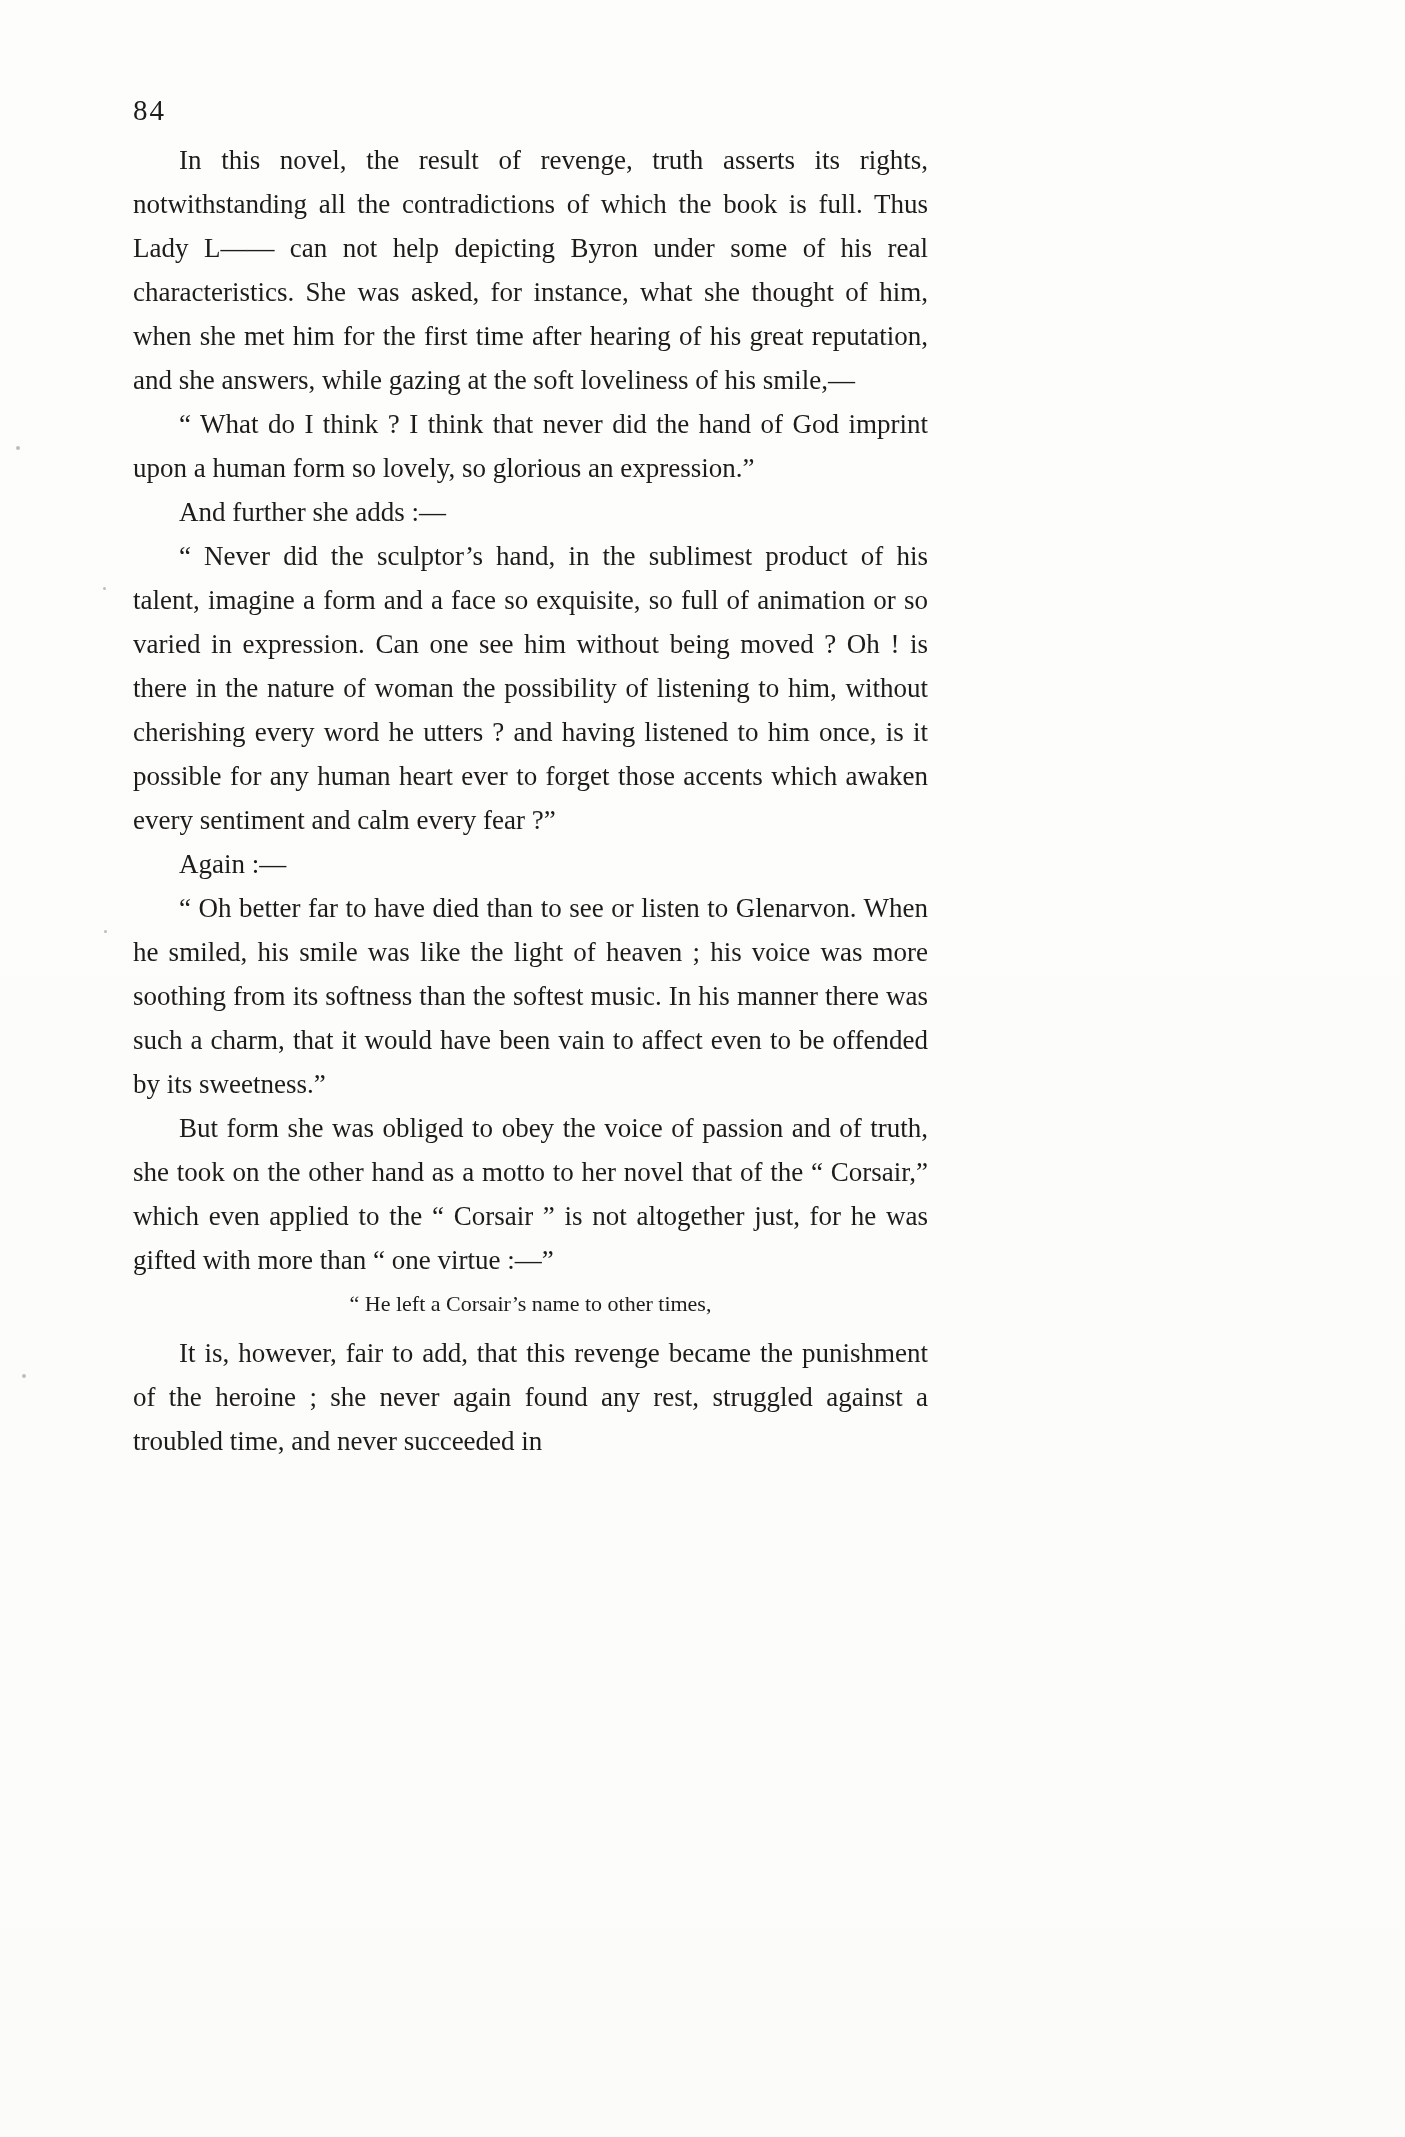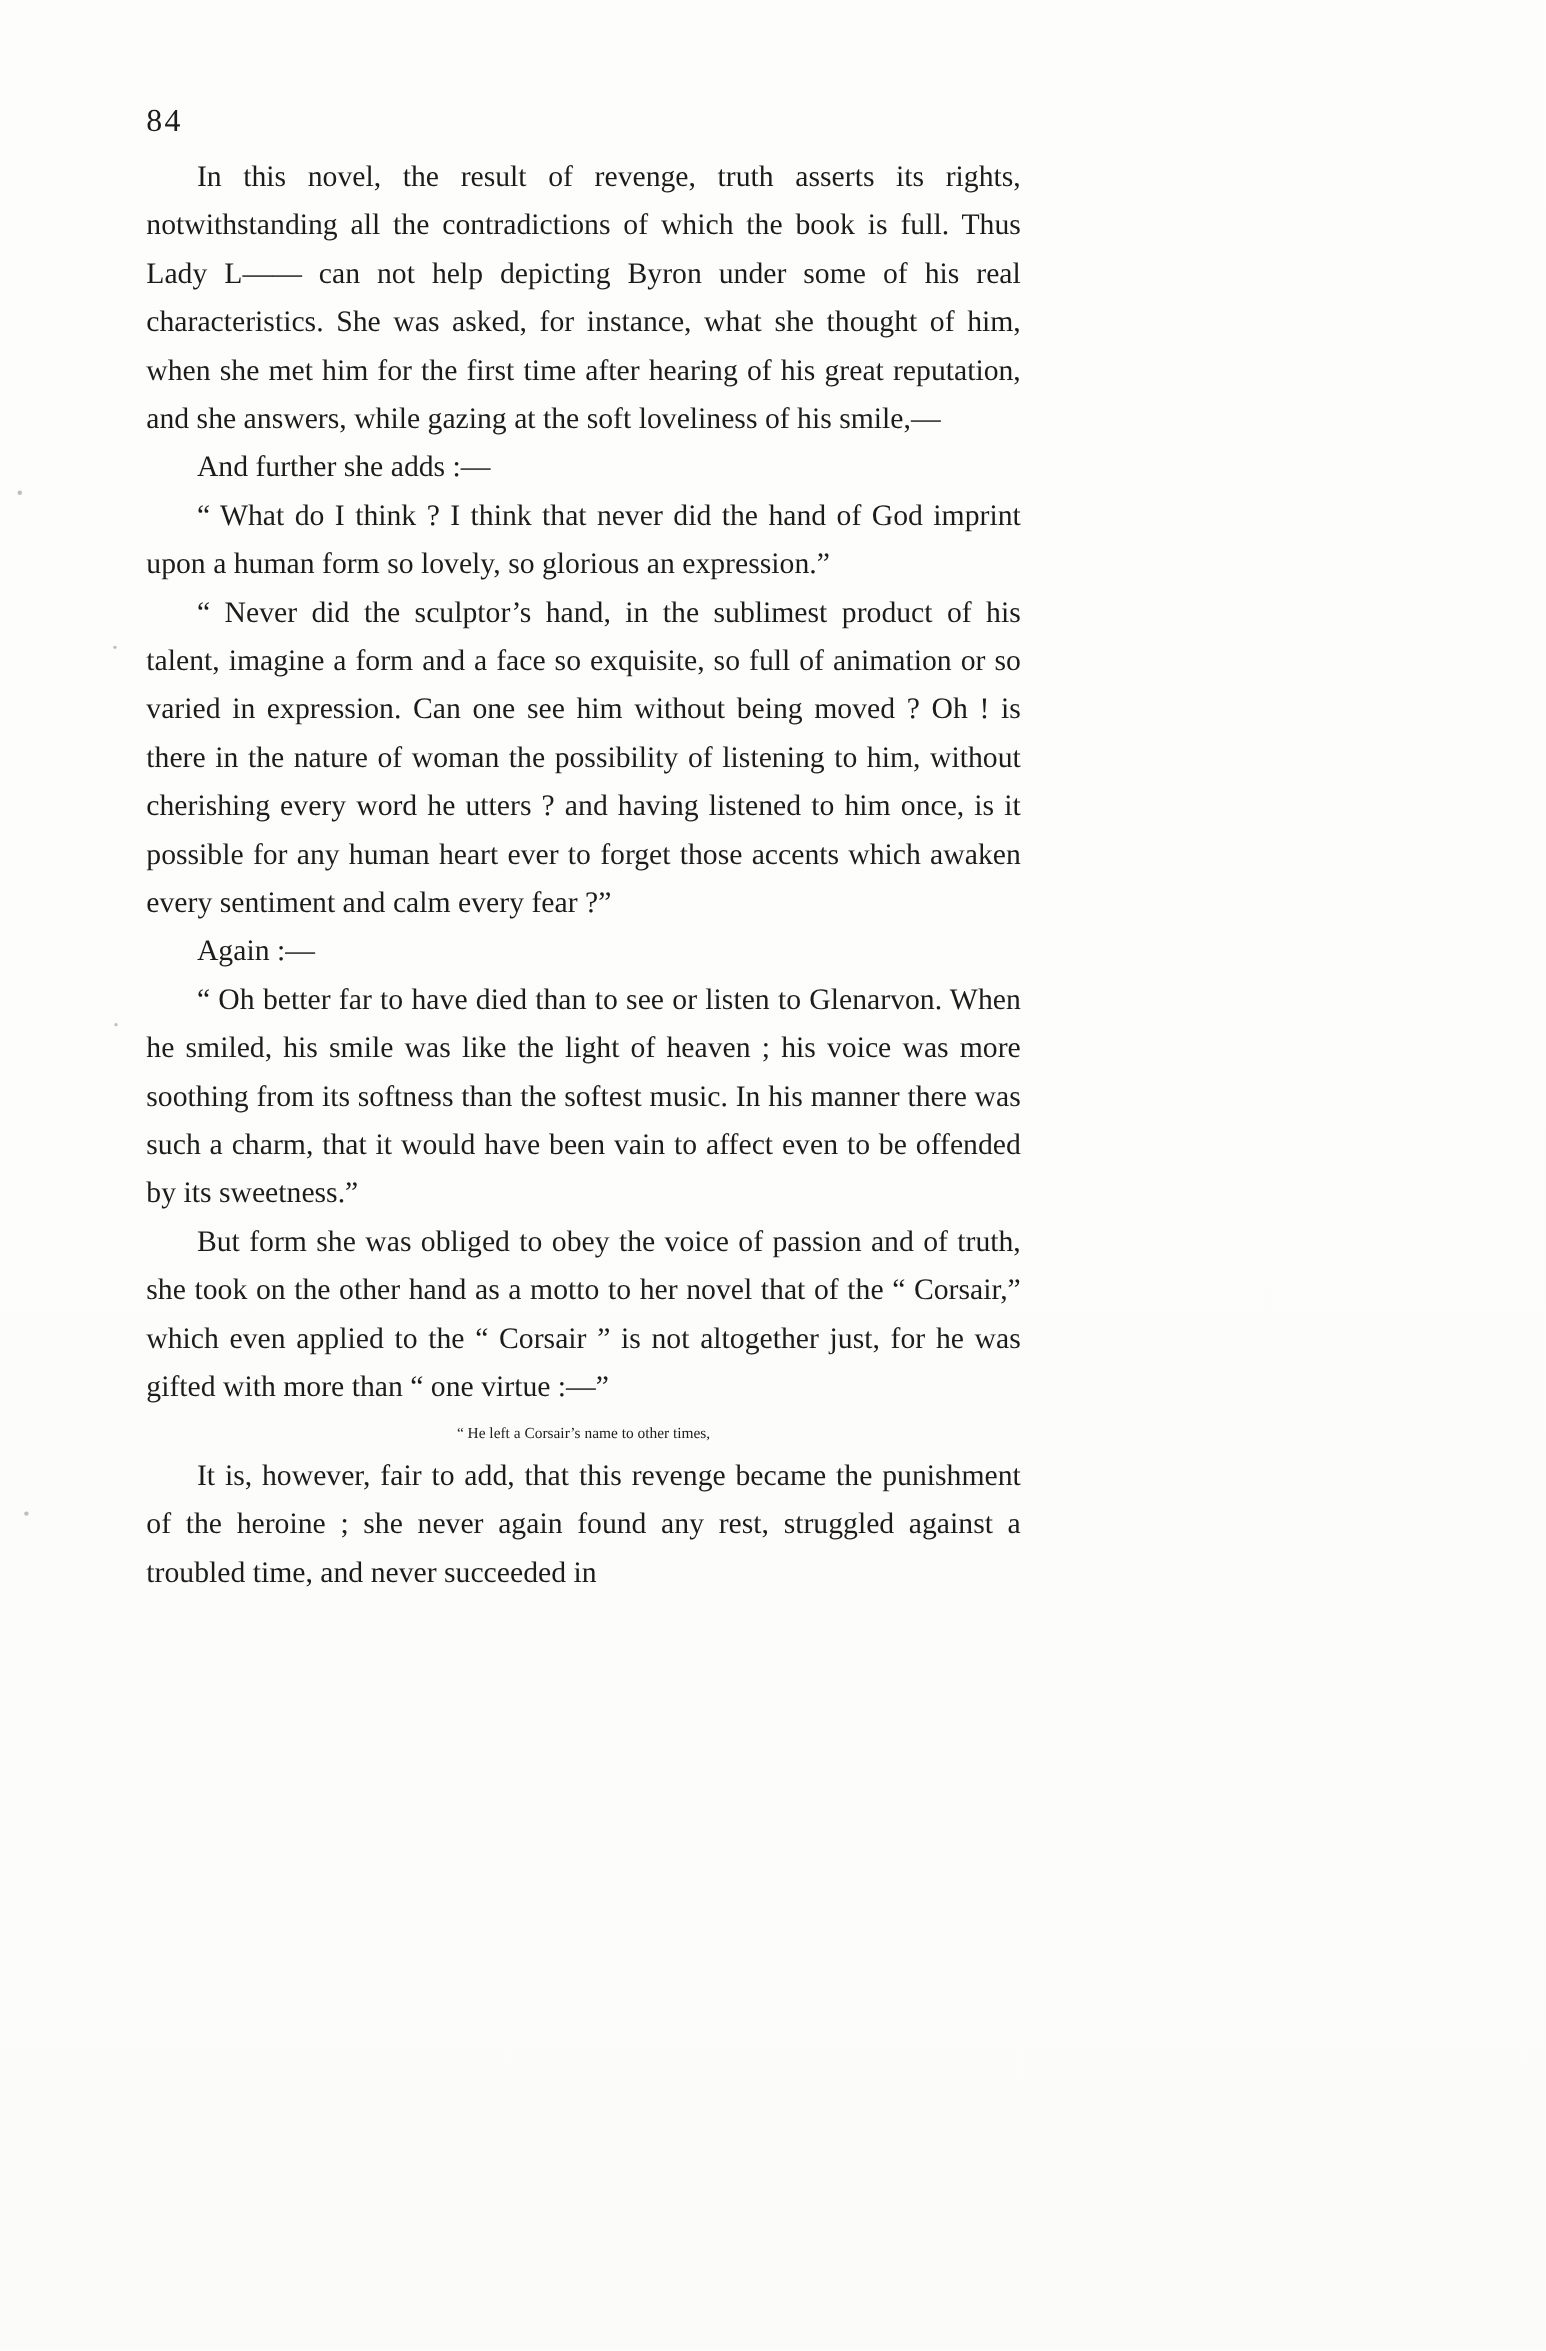--- a/index.html
+++ b/index.html
@@ -53,22 +53,22 @@
     text-align: justify;
   }
   .body-text p {
     margin: 0;
     text-indent: 46px;
   }
   .body-text p.no-indent {
     text-indent: 0;
   }
   .verse {
-    margin: 6px 0 0 0;
-    font-size: 14px;
+    margin: 6px 0 12px 0;
+    font-size: 22px;
     line-height: 31px;
     text-align: center;
   }
   .verse .verse-line {
     text-indent: 0;
   }
   
   .speck {
     position: absolute;
     background: #8a8a86;
@@ -89,22 +89,22 @@
   <div class="speck s2"></div>
   <div class="speck s3"></div>
   <div class="speck s4"></div>
 
   <div class="page-header">
     <span class="page-number">84</span>
   </div>
 
   <div class="body-text">
     <p>In this novel, the result of revenge, truth asserts its rights, notwithstanding all the contradictions of which the book is full. Thus Lady L—— can not help depicting Byron under some of his real characteristics. She was asked, for instance, what she thought of him, when she met him for the first time after hearing of his great reputation, and she answers, while gazing at the soft loveliness of his smile,—</p>
+    <p>“ What do I think ? I think that never did the hand of God imprint upon a human form so lovely, so glorious an expression.”</p>
     <p>And further she adds :—</p>
-    <p>“ What do I think ? I think that never did the hand of God imprint upon a human form so lovely, so glorious an expression.”</p>
     <p>“ Never did the sculptor’s hand, in the sublimest product of his talent, imagine a form and a face so exquisite, so full of animation or so varied in expression. Can one see him without being moved ? Oh ! is there in the nature of woman the possibility of listening to him, without cherishing every word he utters ? and having listened to him once, is it possible for any human heart ever to forget those accents which awaken every sentiment and calm every fear ?”</p>
     <p>Again :—</p>
     <p>“ Oh better far to have died than to see or listen to Glenarvon. When he smiled, his smile was like the light of heaven ; his voice was more soothing from its softness than the softest music. In his manner there was such a charm, that it would have been vain to affect even to be offended by its sweetness.”</p>
     <p>But form she was obliged to obey the voice of passion and of truth, she took on the other hand as a motto to her novel that of the “ Corsair,” which even applied to the “ Corsair ” is not altogether just, for he was gifted with more than “ one virtue :—”</p>
 
     <div class="verse">
       <div class="verse-line">“ He left a Corsair’s name to other times,</div>
     </div>
 
     <p>It is, however, fair to add, that this revenge became the punishment of the heroine ; she never again found any rest, struggled against a troubled time, and never succeeded in</p>

